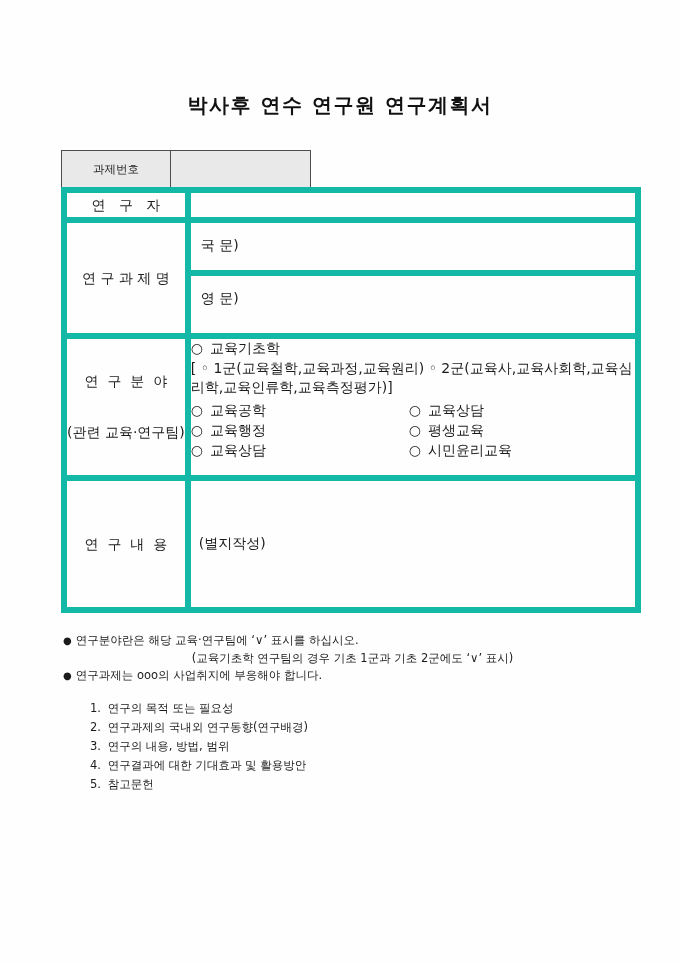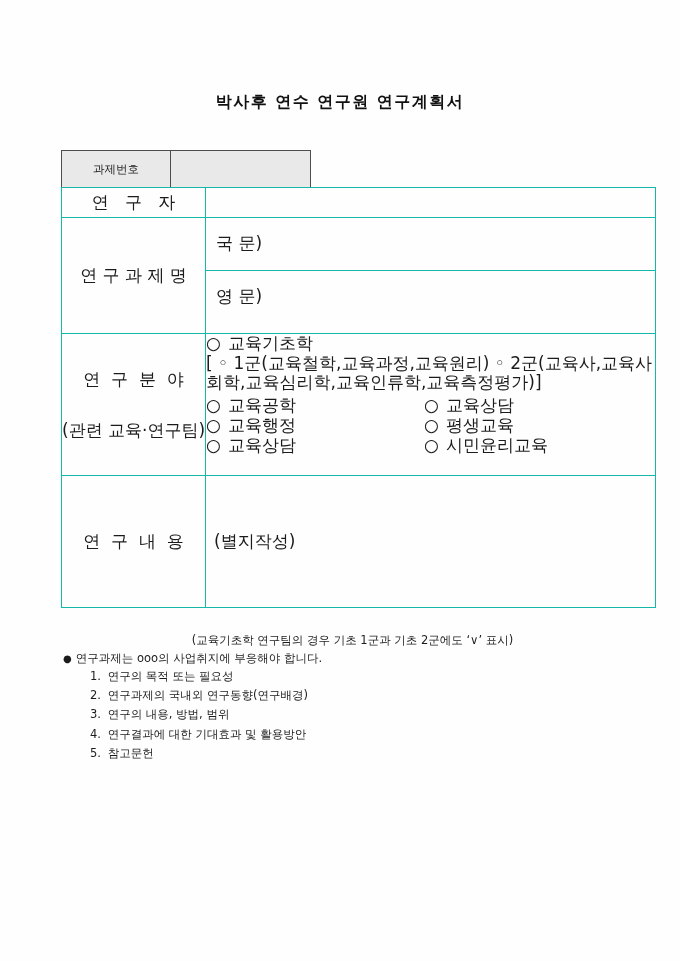--- a/index.html
+++ b/index.html
@@ -11,21 +11,21 @@
     font-family: "DejaVu Sans", "Liberation Sans", sans-serif;
     color: #1b1b1b;
     overflow: hidden;
   }
   .title {
     position: absolute;
     top: 92px; left: 0;
     width: 100%;
     margin: 0;
     text-align: center;
-    font-size: 16px;
+    font-size: 20px;
     font-weight: bold;
     letter-spacing: 1.5px;
     color: #111;
   }
   
   .mini-table {
     position: absolute;
     left: 61px; top: 150px;
     display: flex;
     border-radius: 9px;
@@ -44,22 +44,22 @@
   .mini-cell.val { width: 140px; border-left: none; }
   
   .main-table {
     position: absolute;
     left: 61px; top: 187px;
     border-collapse: collapse;
     table-layout: fixed;
   }
   .main-table td {
     box-sizing: border-box;
-    border: 1px solid #14b8a6;
-    font-size: 17px;
+    border: 6px solid #14b8a6;
+    font-size: 14px;
     padding: 0;
   }
   td.lbl {
     width: 111px;
     text-align: center;
     vertical-align: middle;
     white-space: pre;
     line-height: 17px;
   }
   td.fill { width: 450px; }
@@ -84,21 +84,21 @@
     position: absolute;
     left: 63px; top: 632px;
     width: 562px;
     font-size: 11.5px;
     line-height: 17.5px;
     word-break: break-all;
   }
   .note { padding-left: 17px; text-indent: -17px; }
   .bullet { font-size: 10px; margin-right: 4px; }
   .note-sub { padding-left: 17px; text-align: center; }
-  .numlist { margin-top: 0; padding-left: 27px; }
+  .numlist { margin-top: 14px; padding-left: 27px; }
   .numrow { line-height: 19.2px; }
   .num { display: inline-block; min-width: 14px; }
 </style>
 </head>
 <body>
 
 <div class="page">
 
   <h1 class="title">박사후 연수 연구원 연구계획서</h1>
 
@@ -147,20 +147,23 @@
     <tr style="height:132px;">
       <td class="lbl">연  구  내  용</td>
       <td class="fill contentcell">
         <span>(별지작성)</span>
       </td>
     </tr>
   </tbody>
     </table>
 
   <div class="notes">
+    <div class="note">
+      <span class="bullet">●</span><span>연구분야란은 해당 교육·연구팀에 ‘∨’ 표시를 하십시오.</span>
+    </div>
     <div class="note-sub">(교육기초학 연구팀의 경우 기초 1군과 기초 2군에도 ‘∨’ 표시)</div>
     <div class="note">
       <span class="bullet">●</span><span>연구과제는 ooo의 사업취지에 부응해야 합니다.</span>
     </div>
     <div class="numlist">
       <div class="numrow"><span class="num">1.</span> <span>연구의 목적 또는 필요성</span></div>
       <div class="numrow"><span class="num">2.</span> <span>연구과제의 국내외 연구동향(연구배경)</span></div>
       <div class="numrow"><span class="num">3.</span> <span>연구의 내용, 방법, 범위</span></div>
       <div class="numrow"><span class="num">4.</span> <span>연구결과에 대한 기대효과 및 활용방안</span></div>
       <div class="numrow"><span class="num">5.</span> <span>참고문헌</span></div>

